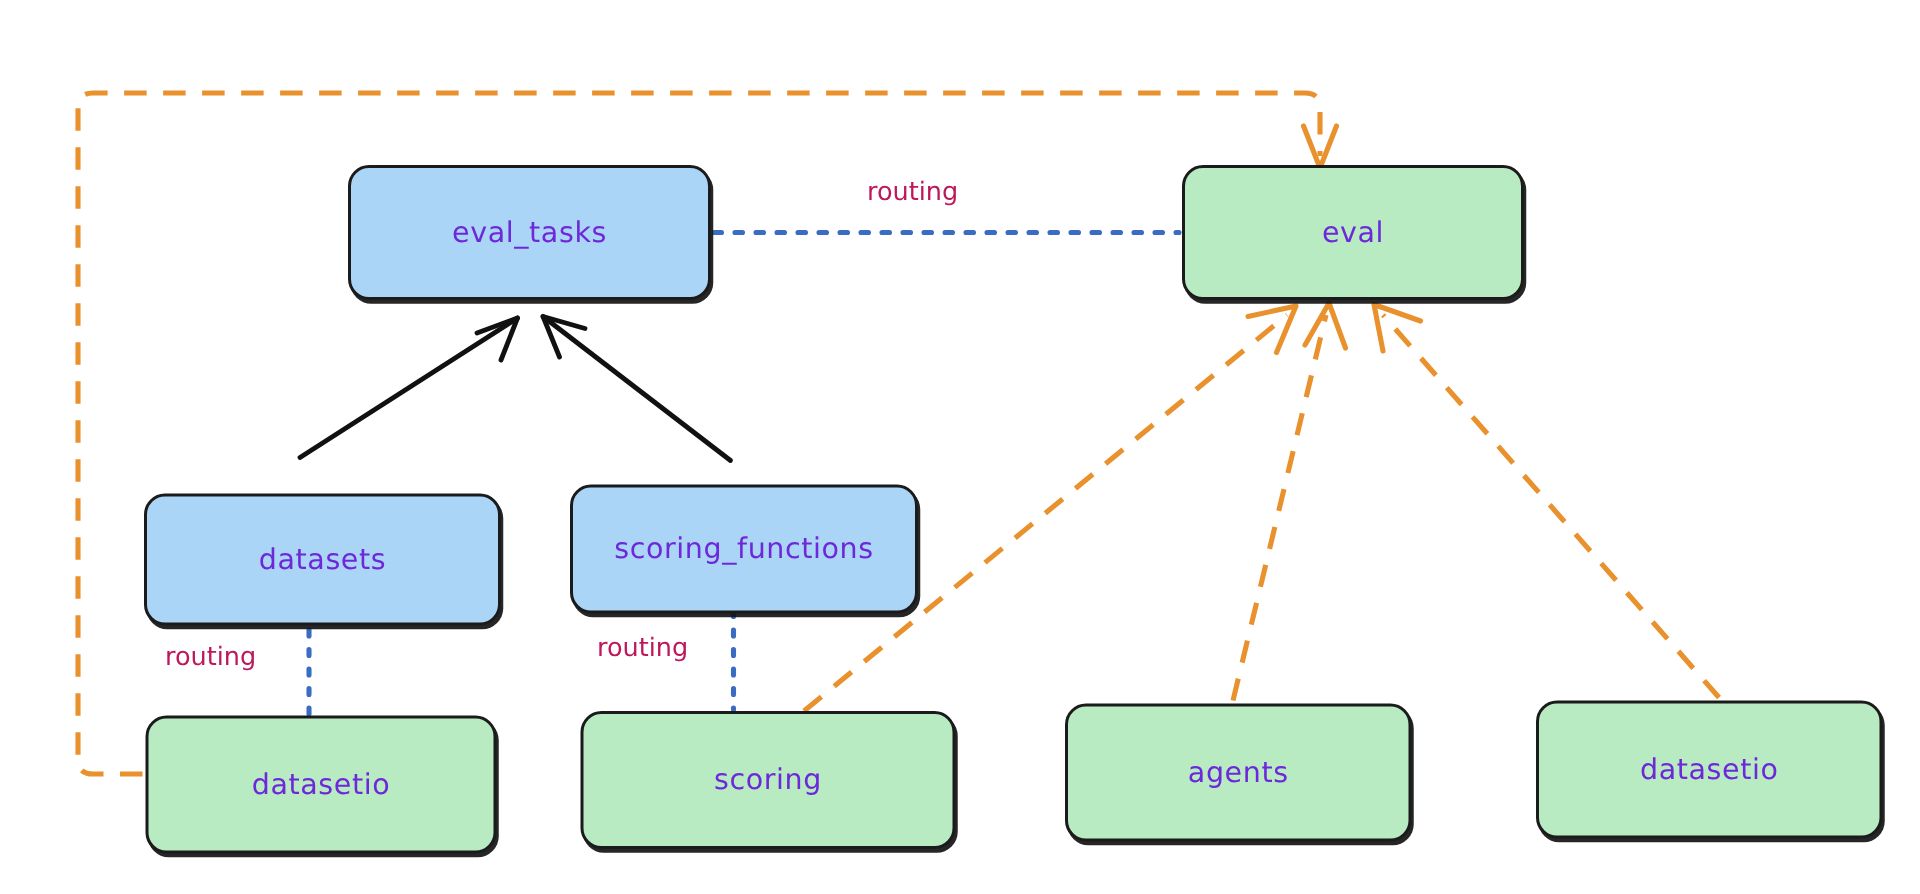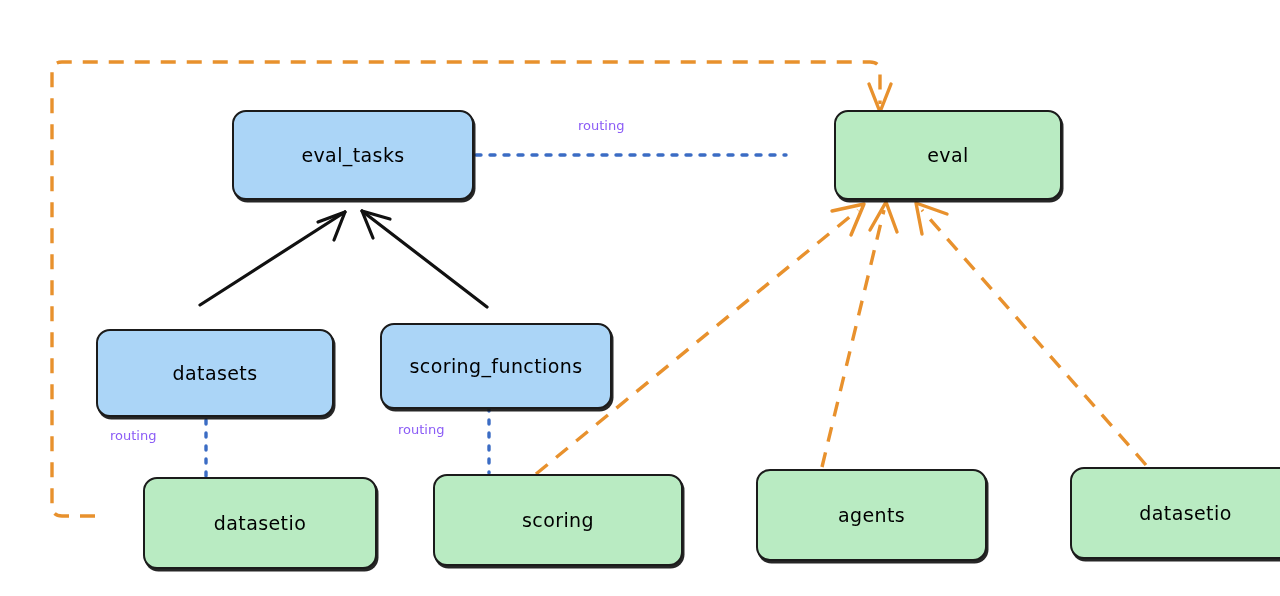--- a/index.html
+++ b/index.html
@@ -31,32 +31,32 @@
     border: 2.6px solid #1b1b1b;
     border-radius: 14px;
     display: flex;
     align-items: center;
     justify-content: center;
     box-shadow: 1.5px 2.5px 0 0 rgba(20,20,20,0.92);
   }
   .node .label {
     font-family: "DejaVu Sans", sans-serif;
     font-size: 19px;
-    color: #000000;
+    color: #6d28d9;
     letter-spacing: 0.4px;
     white-space: nowrap;
   }
   .node.api   { background: #abd5f7; }
-  .node.provider { background: #b9ebc2; margin-left: 46px; }
+  .node.provider { background: #b9ebc2; }
 
   .edge-label {
     position: absolute;
     font-family: "DejaVu Sans", sans-serif;
-    font-size: 13px;
-    color: #8b5cf6;
+    font-size: 17px;
+    color: #be185d;
     white-space: nowrap;
   }
 </style>
 </head>
 <body>
 
 <div id="canvas">
 
   <svg id="edges" viewBox="0 0 1280 596" width="1280" height="596" xmlns="http://www.w3.org/2000/svg">
 

